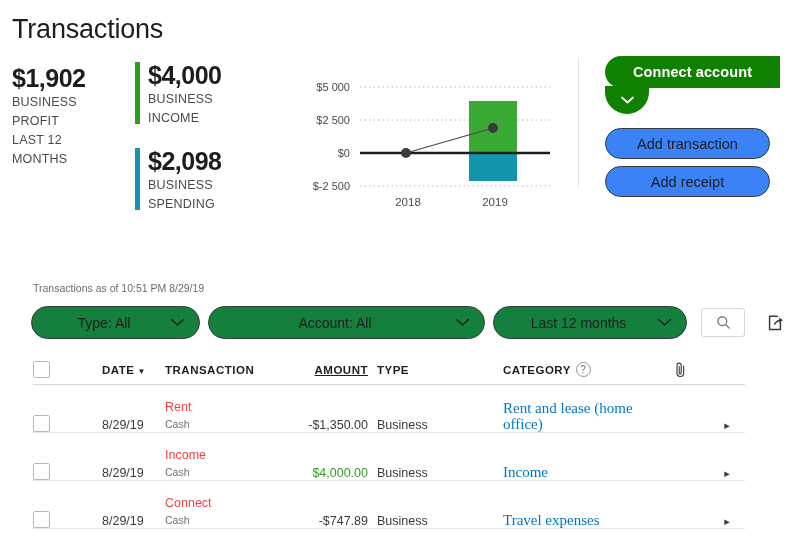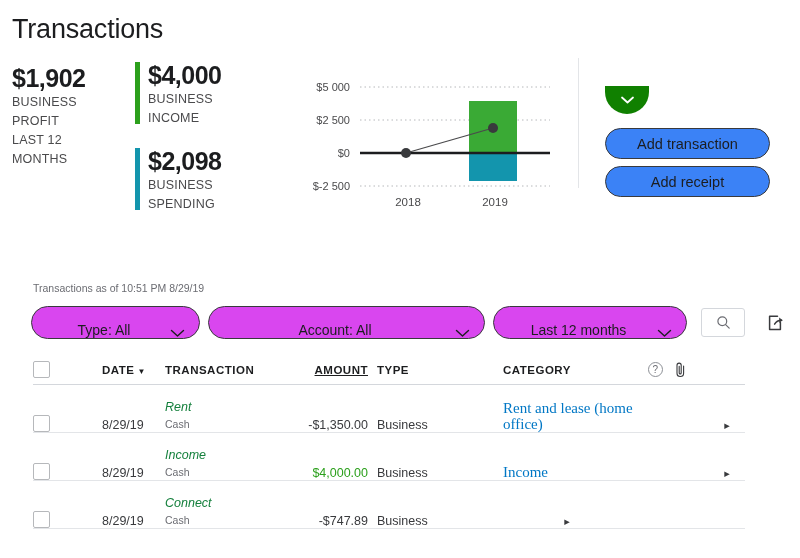--- a/index.html
+++ b/index.html
@@ -87,23 +87,23 @@
   
   .timestamp {
     position: absolute; left: 33px; top: 282px;
     font-size: 10.5px; color: #6b6c72;
   }
 
   
   .filters { position: absolute; left: 31px; top: 306px; }
   .pill {
     position: absolute; top: 0;
-    display: flex; align-items: flex-end;
+    display: flex; align-items: center;
     height: 33px;
-    background: #d946ef; border: 1.3px solid #393a3d; border-radius: 17px;
+    background: #15803d; border: 1.3px solid #393a3d; border-radius: 17px;
     font-size: 14px; color: #1c1d1f;
     cursor: pointer; padding: 0 14px;
   }
   .pill .pill-label { flex: 1; text-align: center; }
   .pill .caret { margin-left: 8px; display: flex; align-items: center; }
   #pill-type { left: 0; width: 169px; }
   #pill-account { left: 177px; width: 277px; }
   #pill-period { left: 462px; width: 194px; }
   .search-btn {
     position: absolute; left: 670px; top: 2px;
@@ -140,30 +140,30 @@
     border: 1.2px solid #b6b8bb; border-radius: 2px; background: #fff;
     cursor: pointer;
   }
   .c-date  { width: 93px; flex: none; padding-left: 30px; }
   .c-trans { width: 128px; flex: none; }
   .c-amt   { width: 75px; flex: none; text-align: right; }
   .c-type  { width: 135px; flex: none; padding-left: 9px; }
   .c-cat   { width: 160px; flex: none; }
   .c-arrow { width: 60px; flex: none; text-align: center; }
   .thead .c-amt { padding-right: 0; text-decoration: underline; }
-  .thead .c-cat { display: flex; align-items: center; justify-content: space-between; }
+  .thead .c-cat { display: flex; align-items: center; }
   .help-icon {
     display: inline-flex; align-items: center; justify-content: center;
     width: 15px; height: 15px; margin-left: 5px;
     border: 1.2px solid #8d9096; border-radius: 50%;
     font-size: 10px; font-weight: normal; color: #6b6c72;
     cursor: pointer;
   }
   .clip-cell { width: 34px; flex: none; display: flex; align-items: center; justify-content: center; }
-  .trans-main { font-size: 12.5px; color: #15803d; line-height: 16px; font-style: italic; }
+  .trans-main { font-size: 12.5px; color: #ef4444; line-height: 16px; }
   .trans-sub  { font-size: 10.5px; color: #6b6c72; line-height: 15px; margin-top: 2px; }
   .amt-neg { color: #393a3d; }
   .amt-pos { color: #2ca01c; }
   .cat-link {
     color: #0077c5; font-size: 15px; line-height: 16px;
     text-decoration: none; cursor: pointer; display: inline-block; font-family: Liberation Serif, serif;
   }
   .row-caret { color: #393a3d; font-size: 11px; }
   .sort-caret { font-size: 8px; margin-left: 3px; }
 </style>
@@ -225,20 +225,21 @@
       <g fill="#4a4a4c" font-family="Liberation Sans, sans-serif" font-size="11.5" text-anchor="middle">
         <text id="xt0" x="118" y="138">2018</text>
         <text id="xt1" x="205" y="138">2019</text>
       </g>
     </svg>
   </div>
 
   <div class="vdivider"></div>
 
   <div class="actions">
+    <button class="btn-connect">Connect account</button>
     <button class="btn-connect-caret">
       <svg width="15" height="10" viewBox="0 0 15 10">
         <path d="M2 2.5 L7.5 7.5 L13 2.5" fill="none" stroke="#ffffff" stroke-width="1.8" stroke-linecap="round" stroke-linejoin="round"></path>
       </svg>
     </button>
     <button class="btn-outline btn-add-transaction">Add transaction</button>
     <button class="btn-outline btn-add-receipt">Add receipt</button>
   </div>
 
   <div class="timestamp">Transactions as of 10:51 PM 8/29/19</div>
@@ -342,19 +343,20 @@
           <div class="cb-cell">
             <div class="checkbox"></div>
           </div>
           <div class="c-date">8/29/19</div>
           <div class="c-trans">
             <div class="trans-main">Connect</div>
             <div class="trans-sub">Cash</div>
           </div>
           <div class="c-amt amt-neg">-$747.89</div>
           <div class="c-type">Business</div>
+          <div class="c-cat"><a class="cat-link">Travel expenses</a></div>
           <div class="clip-cell"></div>
           <div class="c-arrow"><span class="row-caret">▸</span></div>
         </div>
       </div>
   </div>
 
 </div>
 
 </body></html>

